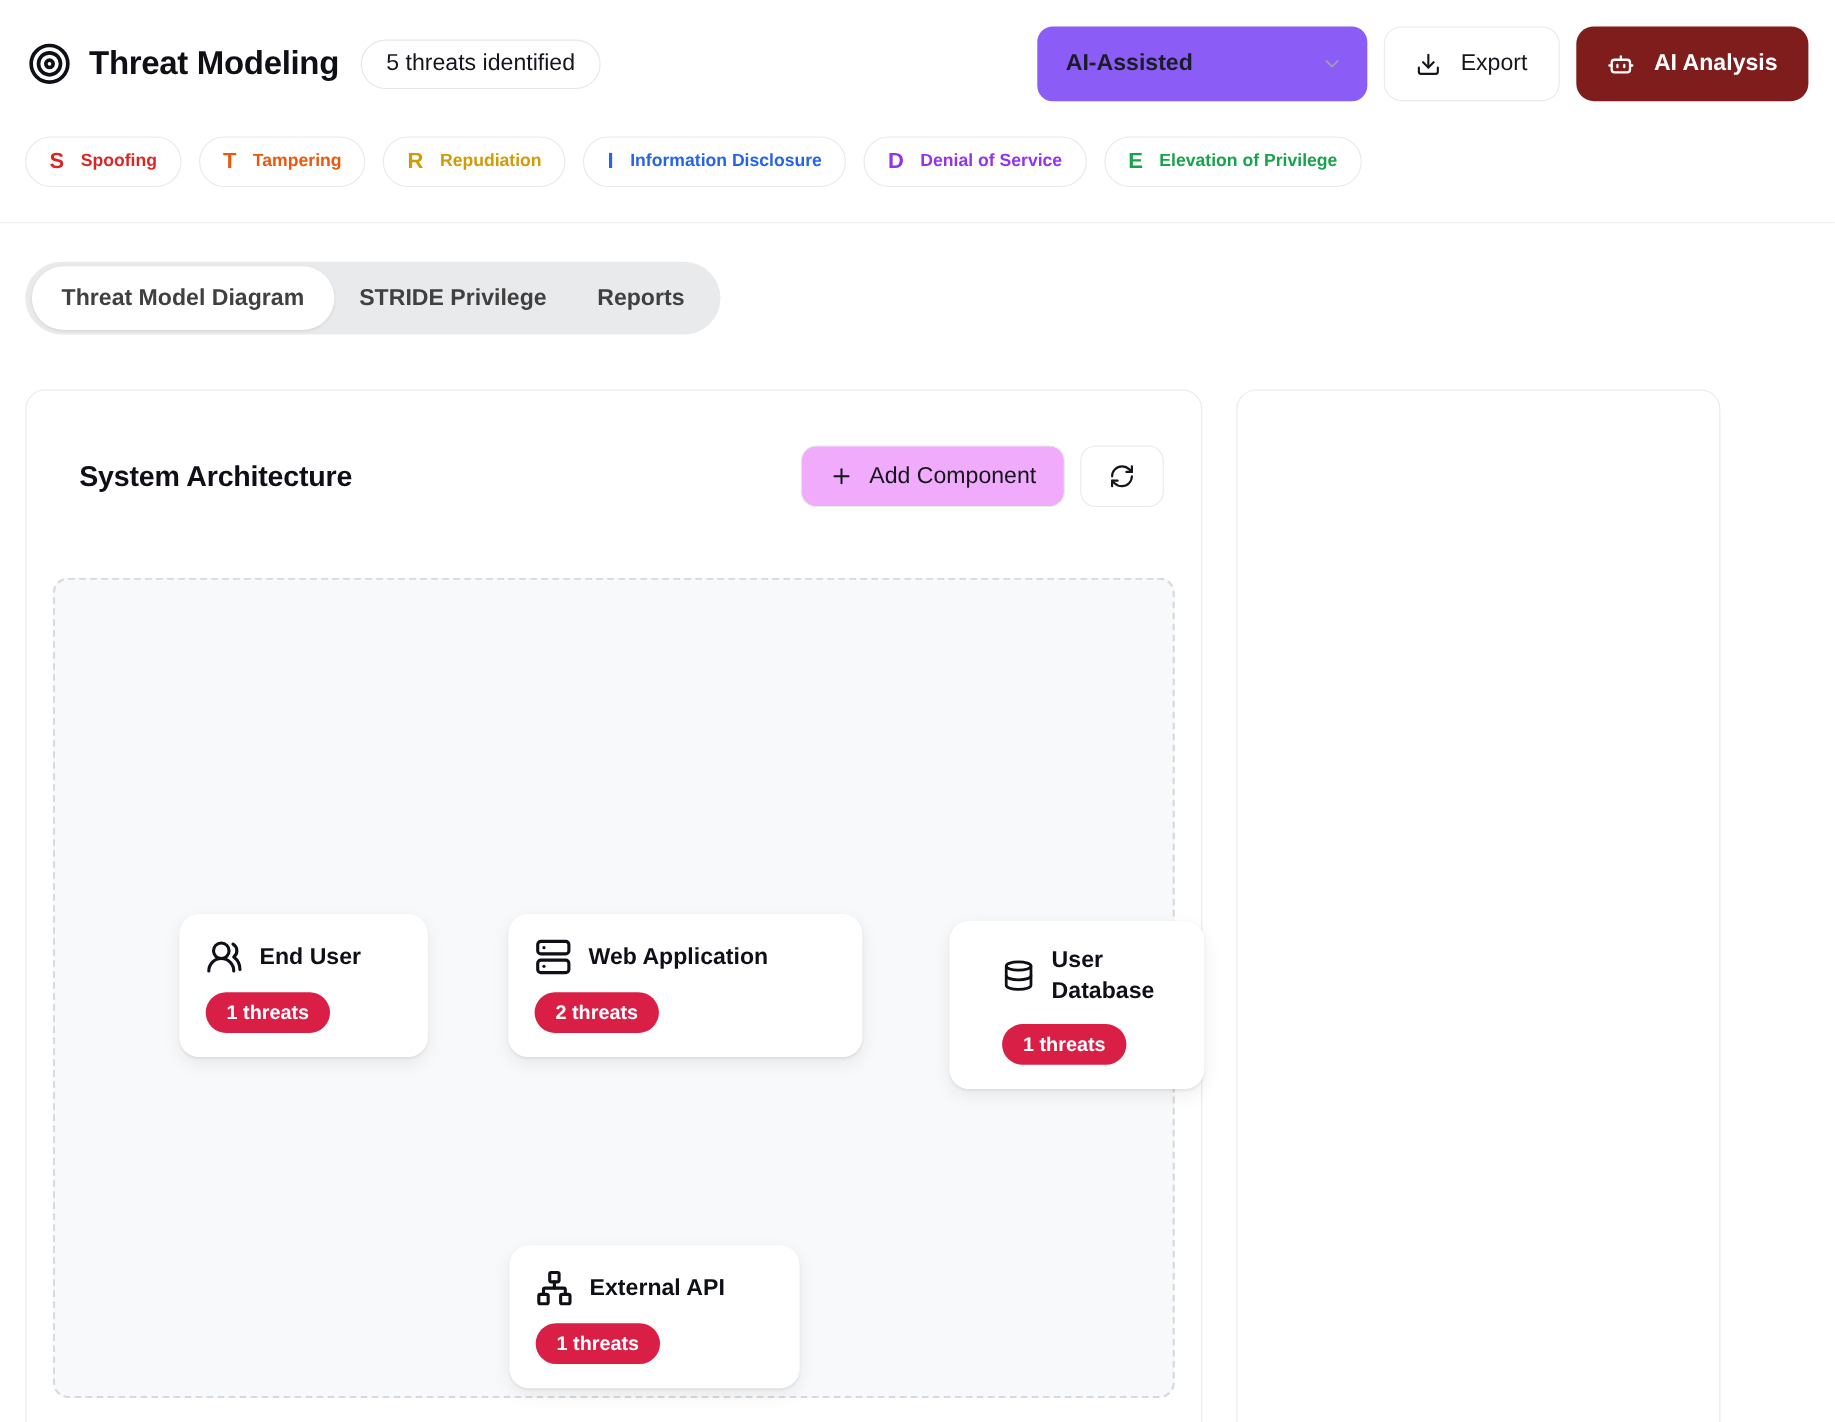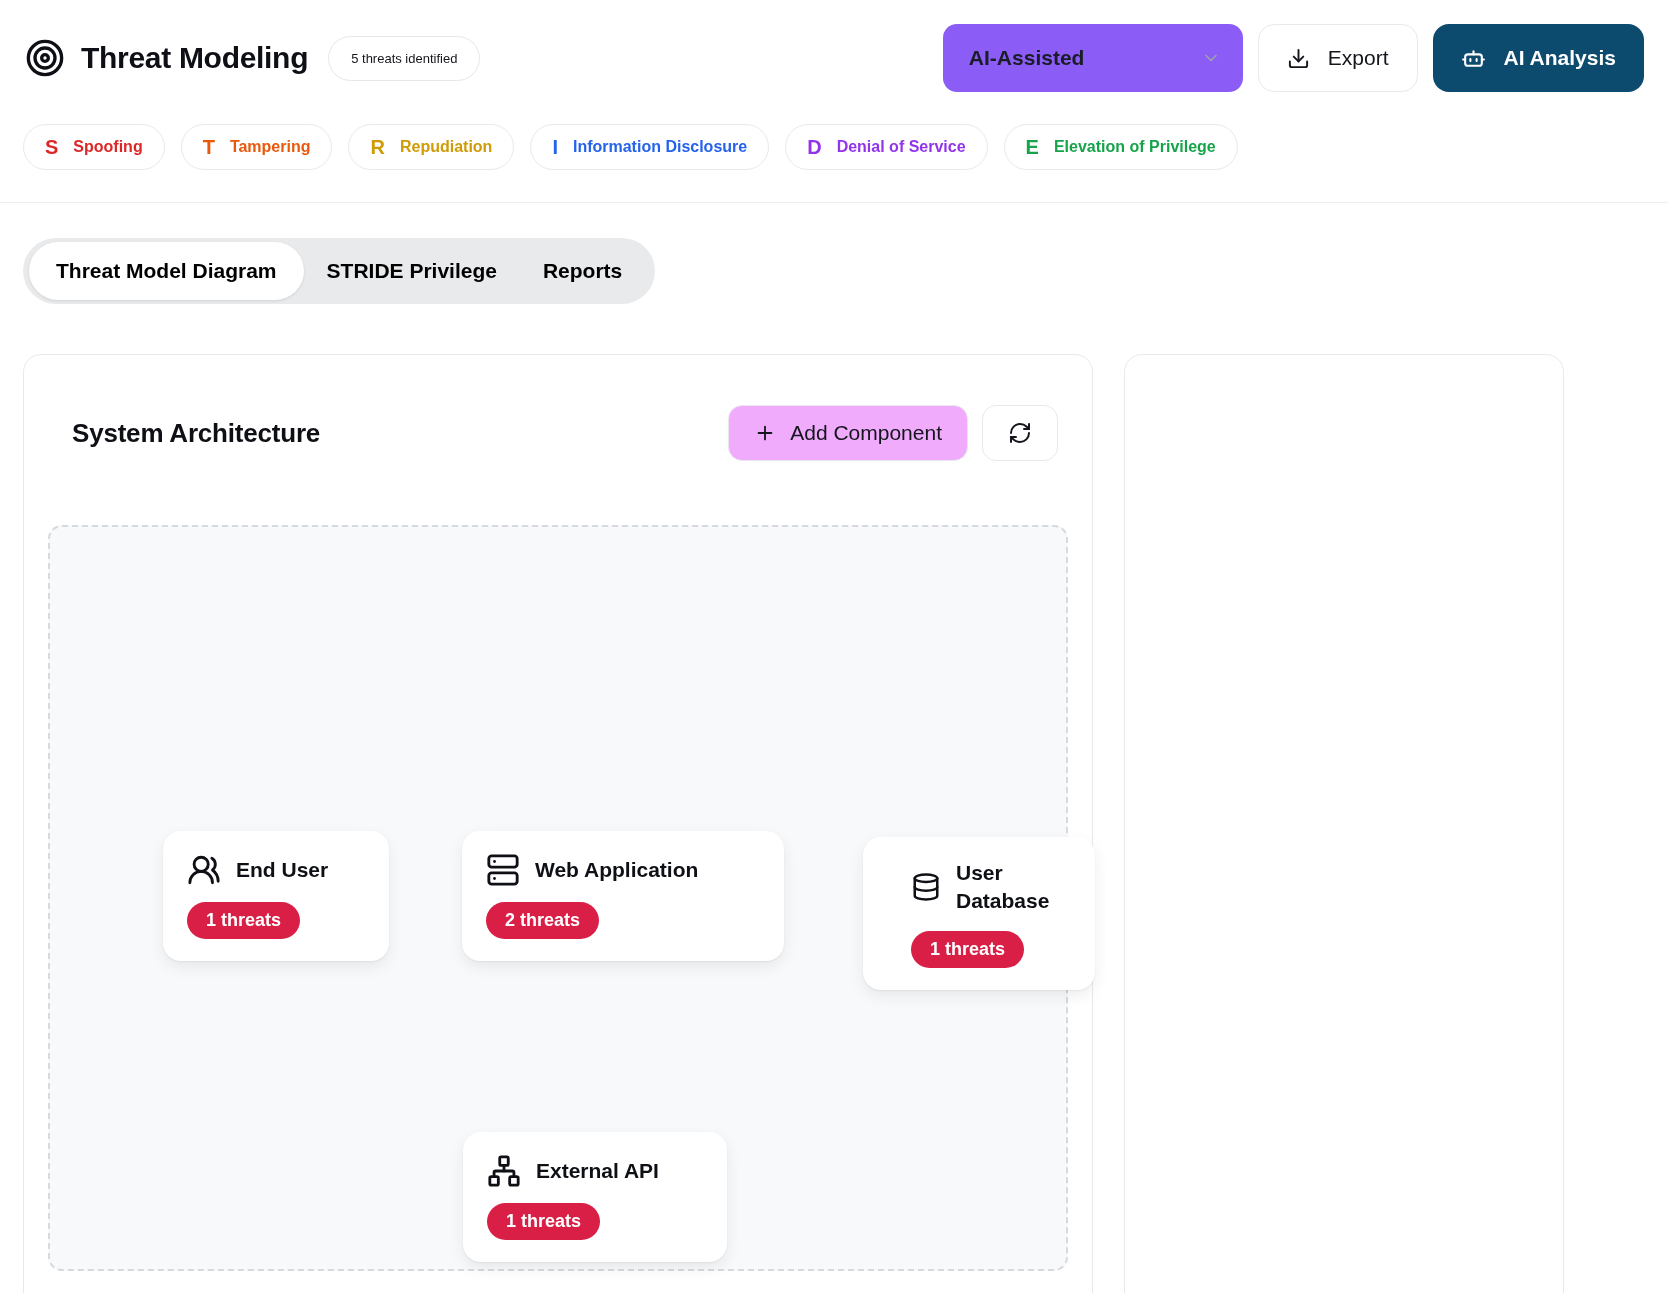--- a/index.html
+++ b/index.html
@@ -4,44 +4,44 @@
 <style>
   * { margin:0; padding:0; box-sizing:border-box; }
   html,body { width:1668px; height:1293px; overflow:hidden; background:#ffffff;
     font-family:"Liberation Sans", sans-serif; color:#0e1016; }
 
   
   .header { display:flex; align-items:center; margin:22px 24px 0 23px; height:72px; }
   .app-icon { width:40px; height:40px; margin-left:2px; flex:none; }
   .app-title { font-size:30px; font-weight:700; margin-left:16px; letter-spacing:-0.3px; }
   .threats-pill { margin-left:20px; border:1.5px solid #e5e7eb; border-radius:999px;
-    height:45px; display:flex; align-items:center; padding:0 22px; font-size:13px; color:#14161c; }
+    height:45px; display:flex; align-items:center; padding:0 22px; font-size:21px; color:#14161c; }
   .header-controls { margin-left:auto; display:flex; align-items:center; gap:15px; }
   .mode-select { background:#8b5cf6; border-radius:14px; height:68px; width:300px;
     display:flex; align-items:center; padding:0 22px 0 26px; cursor:pointer;font-weight:bold; }
   .mode-select .val { font-size:21px; color:#1a1d26; }
   .mode-select svg { margin-left:auto; color:#9ca1ab; }
   .btn { display:flex; align-items:center; gap:18px; height:68px; border-radius:16px;
     font-size:21px; cursor:pointer; }
   .btn-export { background:#fff; border:1.5px solid #e8e9ec; padding:0 28px; color:#14161c; }
-  .btn-dark { background:#0c4a6e; color:#ffffff; border:none; padding:0 28px; font-weight:600; }
+  .btn-dark { background:#7f1d1d; color:#ffffff; border:none; padding:0 28px; font-weight:600; }
 
   
   .stride-row { display:flex; gap:16px; margin:30px 24px 0 23px; }
   .stride-badge { border:1.5px solid #e8e9ec; border-radius:999px; height:46px;
     display:flex; align-items:center; padding:0 21px; gap:15px; background:#fff; cursor:default; }
   .stride-badge .letter { font-size:20px; font-weight:700; }
   .stride-badge .label { font-size:16px; font-weight:600; }
 
   .divider { border-top:1.5px solid #eceef0; margin-top:32px; }
 
   
   .tabs-bar { display:inline-flex; align-items:center; background:#e9eaec;
     border-radius:999px; height:66px; margin:35px 0 0 23px; padding:0 10px 0 6px; }
-  .tab { font-size:21px; font-weight:600; color:#000000; padding:0 23px; height:54px;
+  .tab { font-size:21px; font-weight:600; color:#404040; padding:0 23px; height:54px;
     display:flex; align-items:center; cursor:pointer; white-space:nowrap; }
   .tab.active { background:#ffffff; border-radius:999px; height:58px; padding:0 27px;
     box-shadow:0 1px 3px rgba(0,0,0,0.10); }
 
   
   .main-row { display:flex; gap:31px; margin:50px 0 0 23px; align-items:flex-start; }
   .panel { border:1.5px solid #e7e9ec; border-radius:18px; background:#fff; }
   .diagram-panel { width:1070px; height:1400px; padding:50px 24px 24px 24px; }
   .detail-panel { width:440px; height:1400px; }
 

